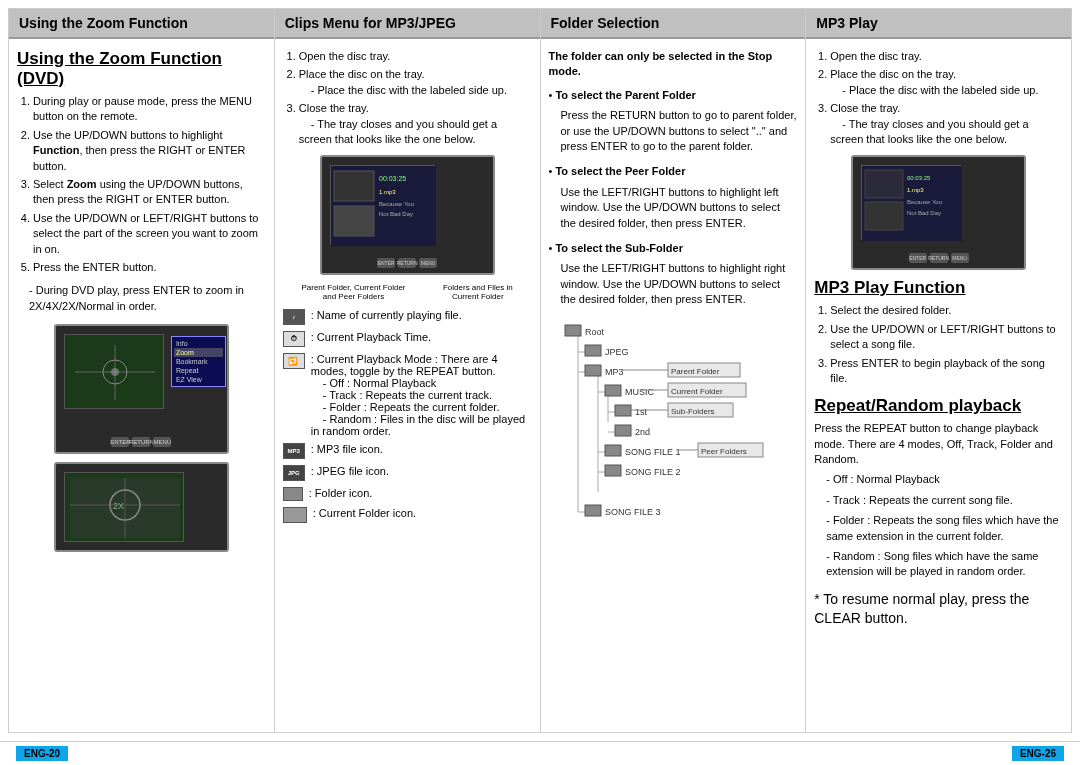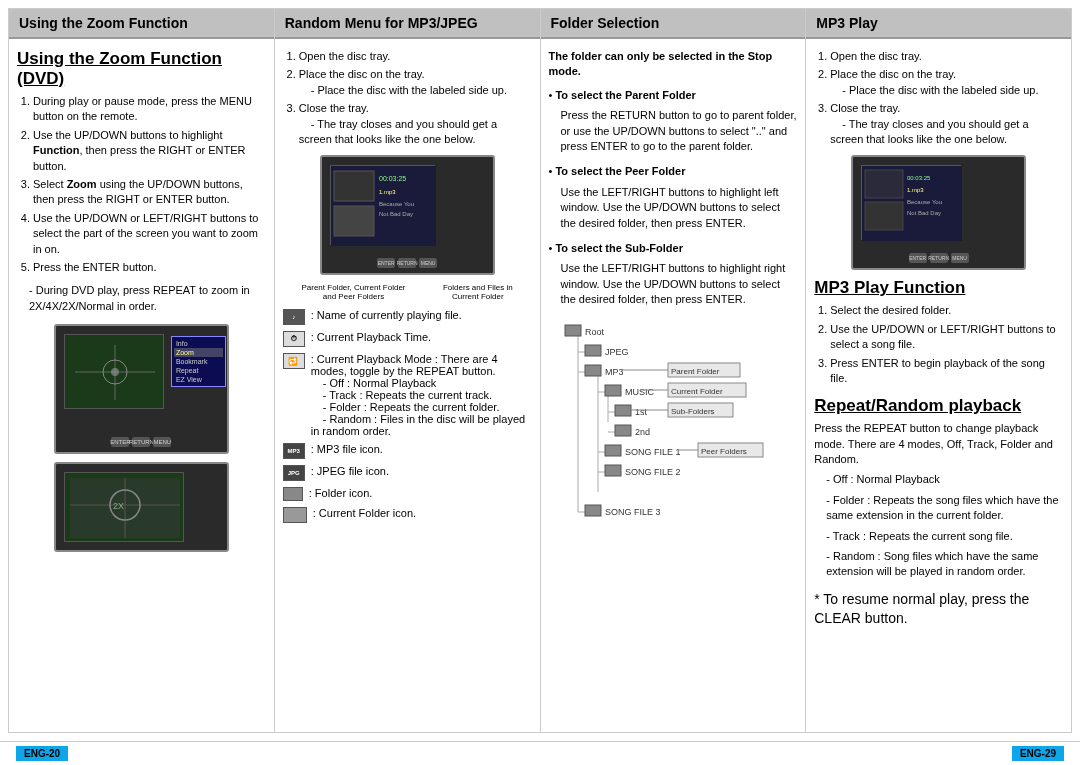--- a/index.html
+++ b/index.html
@@ -187,21 +187,21 @@
 
       <div class="section">
         <h4>Using the Zoom Function (DVD)</h4>
         <ol>
           <li>During play or pause mode, press the MENU button on the remote.</li>
           <li>Use the UP/DOWN buttons to highlight <strong>Function</strong>, then press the RIGHT or ENTER button.</li>
           <li>Select <strong>Zoom</strong> using the UP/DOWN buttons, then press the RIGHT or ENTER button.</li>
           <li>Use the UP/DOWN or LEFT/RIGHT buttons to select the part of the screen you want to zoom in on.</li>
           <li>Press the ENTER button.</li>
         </ol>
-        <p class="indent">- During DVD play, press REPEAT to zoom in 2X/4X/2X/Normal in order.</p>
+        <p class="indent">- During DVD play, press ENTER to zoom in 2X/4X/2X/Normal in order.</p>
       </div>
 
       <div class="player-mock">
         <div class="player-screen">
           
           <svg width="100" height="75">
             <line x1="50" y1="10" x2="50" y2="65" stroke="#666" stroke-width="1"></line>
             <line x1="10" y1="37" x2="90" y2="37" stroke="#666" stroke-width="1"></line>
             <circle cx="50" cy="37" r="12" stroke="#888" stroke-width="1" fill="none"></circle>
             <circle cx="50" cy="37" r="4" fill="#aaa" opacity="0.5"></circle>
@@ -228,21 +228,21 @@
             <line x1="60" y1="5" x2="60" y2="65" stroke="#555" stroke-width="1"></line>
             <line x1="5" y1="32" x2="115" y2="32" stroke="#555" stroke-width="1"></line>
             <circle cx="60" cy="32" r="15" stroke="#888" stroke-width="1.5" fill="none"></circle>
             <text x="48" y="36" fill="#8a8" font-size="9">2X</text>
           </svg>
         </div>
       </div>
     </div>
 
     <div class="col">
-      <div class="col-header">Random Menu for MP3/JPEG</div>
+      <div class="col-header">Clips Menu for MP3/JPEG</div>
 
       <ol>
         <li>Open the disc tray.</li>
         <li>Place the disc on the tray.<br><span class="indent">- Place the disc with the labeled side up.</span></li>
         <li>Close the tray.<br><span class="indent">- The tray closes and you should get a screen that looks like the one below.</span></li>
       </ol>
 
       <div class="clips-mock">
         <div class="clips-screen">
           <svg width="105" height="80">
@@ -423,27 +423,27 @@
           <li>Select the desired folder.</li>
           <li>Use the UP/DOWN or LEFT/RIGHT buttons to select a song file.</li>
           <li>Press ENTER to begin playback of the song file.</li>
         </ol>
       </div>
 
       <div class="section">
         <h4>Repeat/Random playback</h4>
         <p>Press the REPEAT button to change playback mode. There are 4 modes, Off, Track, Folder and Random.</p>
         <p class="indent">- Off : Normal Playback</p>
+        <p class="indent">- Track : Repeats the current song file.</p>
         <p class="indent">- Folder : Repeats the song files which have the same extension in the current folder.</p>
-        <p class="indent">- Track : Repeats the current song file.</p>
         <p class="indent">- Random : Song files which have the same extension will be played in random order.</p>
       </div>
 
       <p style="margin-top:6px;font-size:14px;">* To resume normal play, press the CLEAR button.</p>
     </div>
 
   </div>
 
   <div class="footer">
     <div class="page-num">ENG-20</div>
-    <div class="page-num">ENG-29</div>
+    <div class="page-num">ENG-26</div>
   </div>
 </div>
 
 </body></html>

